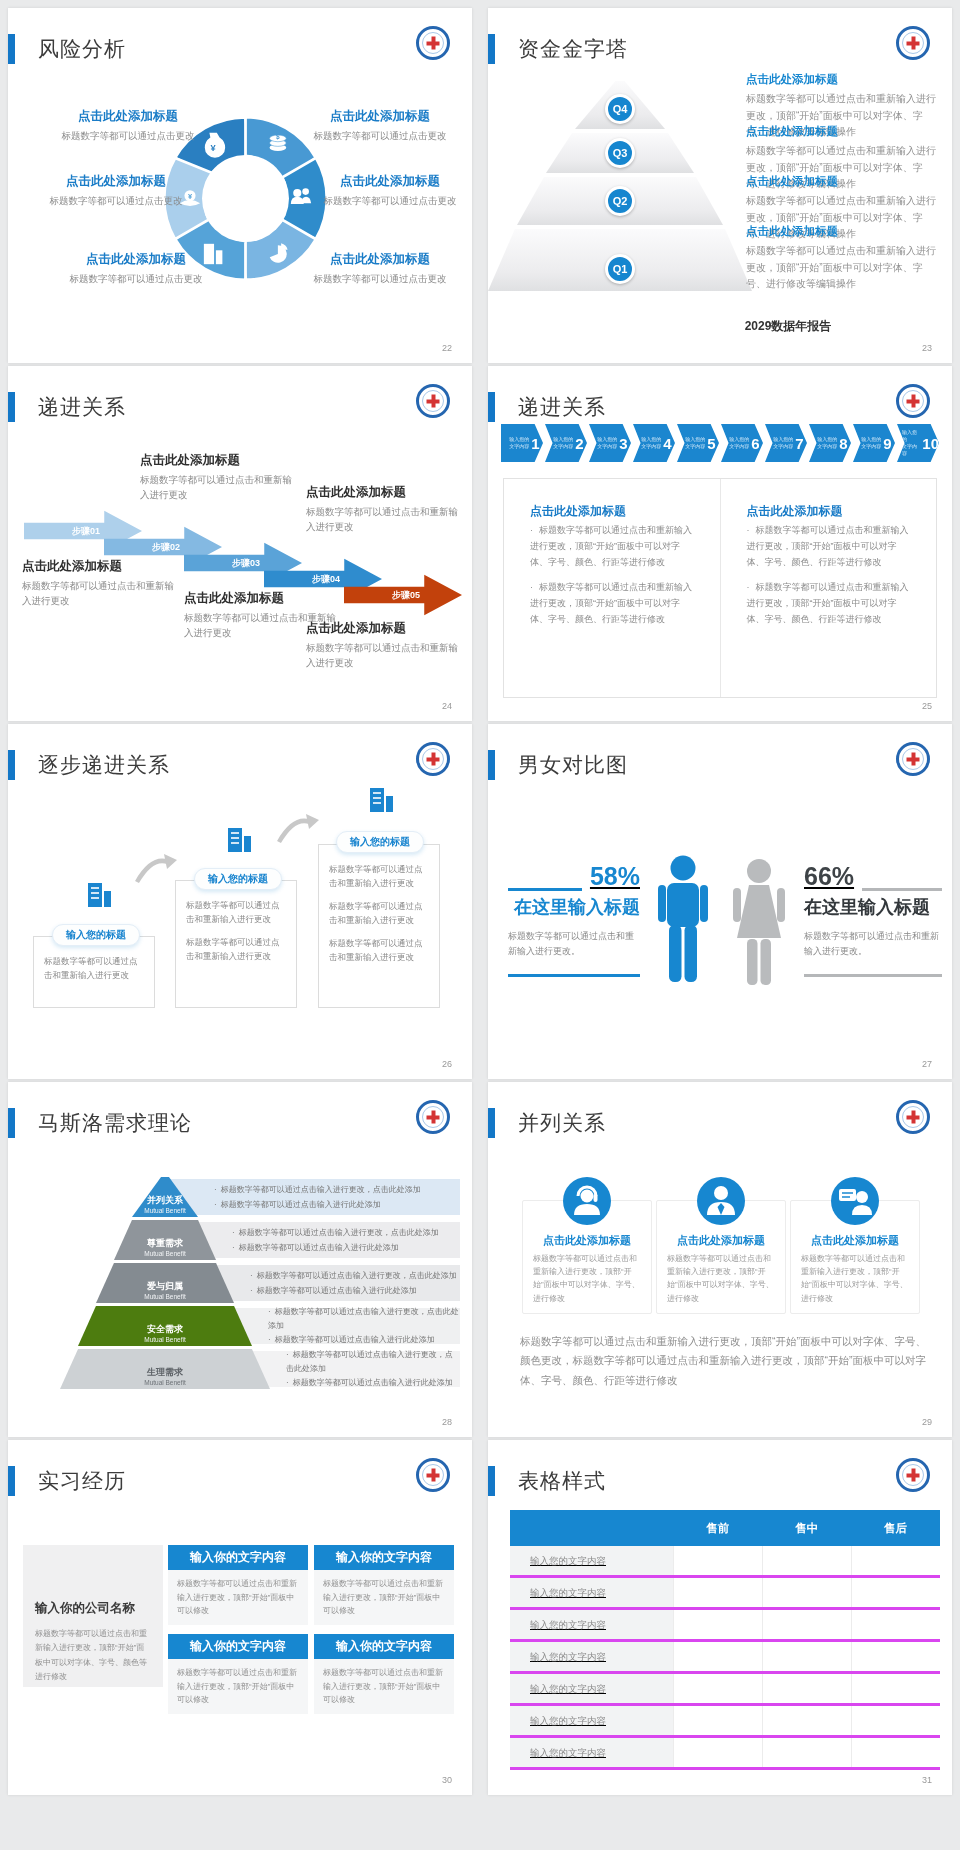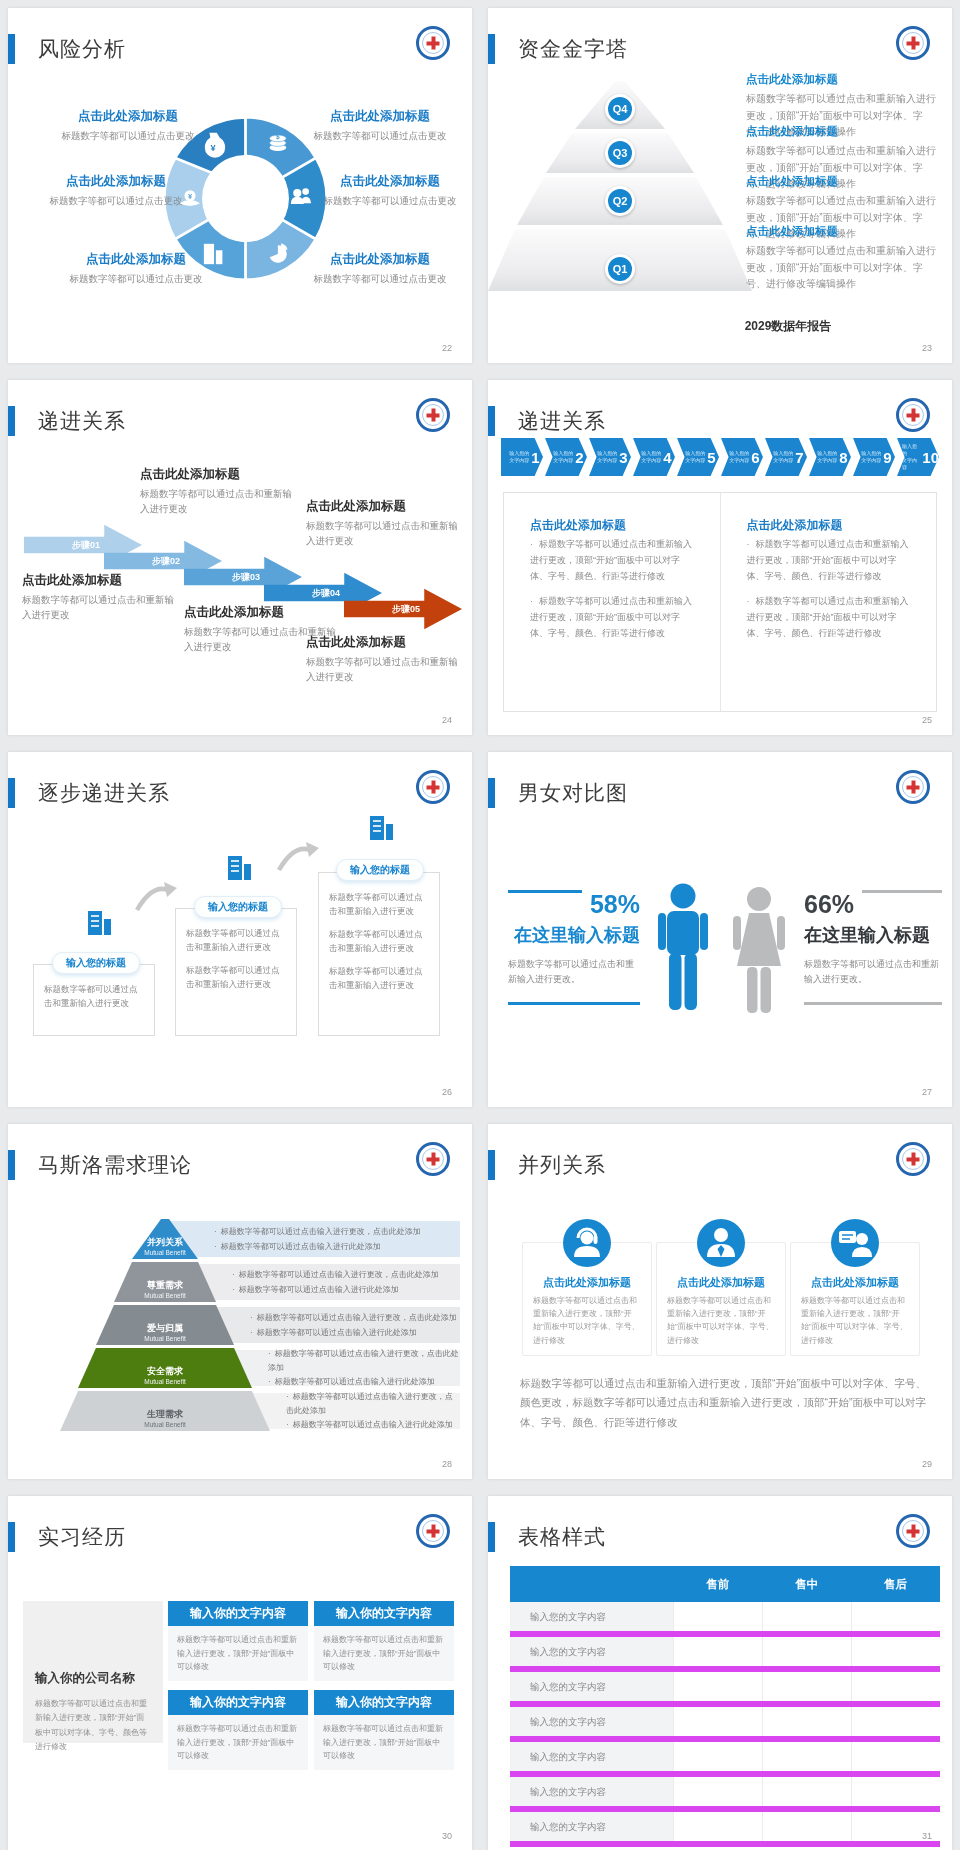--- a/index.html
+++ b/index.html
@@ -1,17 +1,17 @@
 <!DOCTYPE html>
 <html><head>
 <meta charset="utf-8">
 <style>
   html,body{margin:0;padding:0;background:#e9eaeb;font-family:"Liberation Sans","DejaVu Sans",sans-serif;}
   .board{width:960px;height:1850px;box-sizing:border-box;padding:8px;display:grid;
-    grid-template-columns:1fr 1fr;grid-template-rows:repeat(5,355px);gap:17px 16px;background:#e9eaeb;}
+    grid-template-columns:1fr 1fr;grid-template-rows:repeat(5,355px);gap:3px 16px;background:#e9eaeb;}
   .slide{position:relative;background:#fff;overflow:hidden;box-shadow:0 0 3px rgba(0,0,0,.10);}
   .sbar{position:absolute;left:0;top:26px;width:7px;height:30px;background:#1377c7;}
   .stitle{position:absolute;left:30px;top:27px;font-size:21px;color:#3c3c3c;letter-spacing:1px;}
   .logo{position:absolute;top:18px;right:22px;width:34px;height:34px;border-radius:50%;
     border:3px solid #2566b0;background:#fff;box-sizing:border-box;}
   .logo::after{content:"";position:absolute;left:3px;top:3px;right:3px;bottom:3px;border:1px solid #a9c8e8;border-radius:50%;}
   .logo::before{content:"";position:absolute;left:50%;top:50%;width:13px;height:13px;transform:translate(-50%,-50%);
     background:linear-gradient(#d43434,#d43434) center/13px 4px no-repeat,
                linear-gradient(#d43434,#d43434) center/4px 13px no-repeat;}
   .pageno{position:absolute;right:20px;bottom:10px;font-size:9px;color:#999;}
@@ -48,21 +48,21 @@
   .bl8{font-size:8px;color:#777;line-height:1.7;}
   .bl8::before{content:"·";margin-right:4px;}
   
   .pill{position:absolute;width:86px;height:20px;background:#fdfefe;border:1px solid #e4eef7;border-radius:11px;
     box-shadow:0 2px 4px rgba(26,133,207,.18);color:#1a85cf;font-weight:bold;font-size:10px;text-align:center;
     line-height:19px;z-index:2;}
   .box26{position:absolute;width:122px;border:1px solid #dcdcdc;background:#fff;box-sizing:border-box;
     padding:18px 10px 0 10px;}
   .box26 p{margin:0 0 10px 0;font-size:8.5px;color:#8a8a8a;line-height:1.6;}
   
-  .pctrow{display:flex;align-items:flex-start;}
+  .pctrow{display:flex;align-items:flex-end;text-decoration:underline;}
   .pline{height:3px;flex:1;}
   .pct{font-size:25px;font-weight:bold;letter-spacing:0;}
   .ptitle{font-size:18px;font-weight:bold;margin-top:4px;}
   .pbody{font-size:9px;color:#8a8a8a;line-height:1.7;margin-top:10px;}
   .puline{height:3px;margin-top:14px;}
   
   .mrow{position:relative;height:40px;margin-bottom:3px;}
   .mband{position:absolute;top:2px;bottom:2px;right:0;}
   .mtrap{position:absolute;top:0;bottom:0;z-index:1;display:flex;flex-direction:column;align-items:center;
     justify-content:flex-end;padding-bottom:3px;box-sizing:border-box;}
@@ -71,31 +71,31 @@
   .mbul{position:absolute;top:50%;transform:translateY(-50%);}
   .mbul .bl8{margin:1px 0;}
   
   .card29{position:absolute;width:128px;height:112px;border:1px solid #ececec;border-radius:2px;top:118px;}
   .circ29{position:absolute;left:50%;top:-24px;transform:translateX(-50%);width:48px;height:48px;border-radius:50%;
     background:#1787d0;}
   .card29 h4{margin:32px 0 4px 0;text-align:center;font-size:11px;color:#1787d0;}
   .card29 p{margin:0;padding:0 10px;font-size:8px;color:#9a9a9a;line-height:1.65;}
   
   .lbox30{position:absolute;left:15px;top:105px;width:140px;height:142px;background:#f0f0f1;box-sizing:border-box;
-    padding:69px 12px 0 12px;}
+    padding:55px 12px 0 12px;}
   .lbox30 h4{margin:0 0 10px 0;font-size:12.5px;color:#3a3a3a;}
   .lbox30 p{margin:0;font-size:8px;color:#8f8f8f;line-height:1.8;}
   .card30{position:absolute;width:140px;height:80px;}
   .card30 .hd{height:25px;background:#1787d0;color:#fff;font-weight:bold;font-size:12px;text-align:center;line-height:25px;}
   .card30 .bd{height:55px;background:#f5f6f7;box-sizing:border-box;padding:7px 9px;font-size:8px;color:#8f8f8f;line-height:1.7;}
   
   .tbl{position:absolute;left:22px;right:12px;top:70px;}
   .trh{display:flex;height:36px;background:#1787d0;}
   .trh div{color:#fff;font-weight:bold;font-size:11.5px;text-align:center;line-height:36px;}
-  .tr{display:flex;height:29px;border-bottom:6px solid #d946ef;}
+  .tr{display:flex;height:29px;border-bottom:3px solid #d946ef;text-decoration:underline;}
   .tc1{flex:0 0 38%;background:#f2f3f4;color:#8a8a8a;font-size:9.5px;line-height:29px;padding-left:20px;box-sizing:border-box;}
   .tch1{flex:0 0 38%;}
   .tc{flex:1;background:#fff;border-left:1px solid #ececec;}
   .tch{flex:1;}
 </style>
 </head>
 <body>
 
 <div class="board">
 

